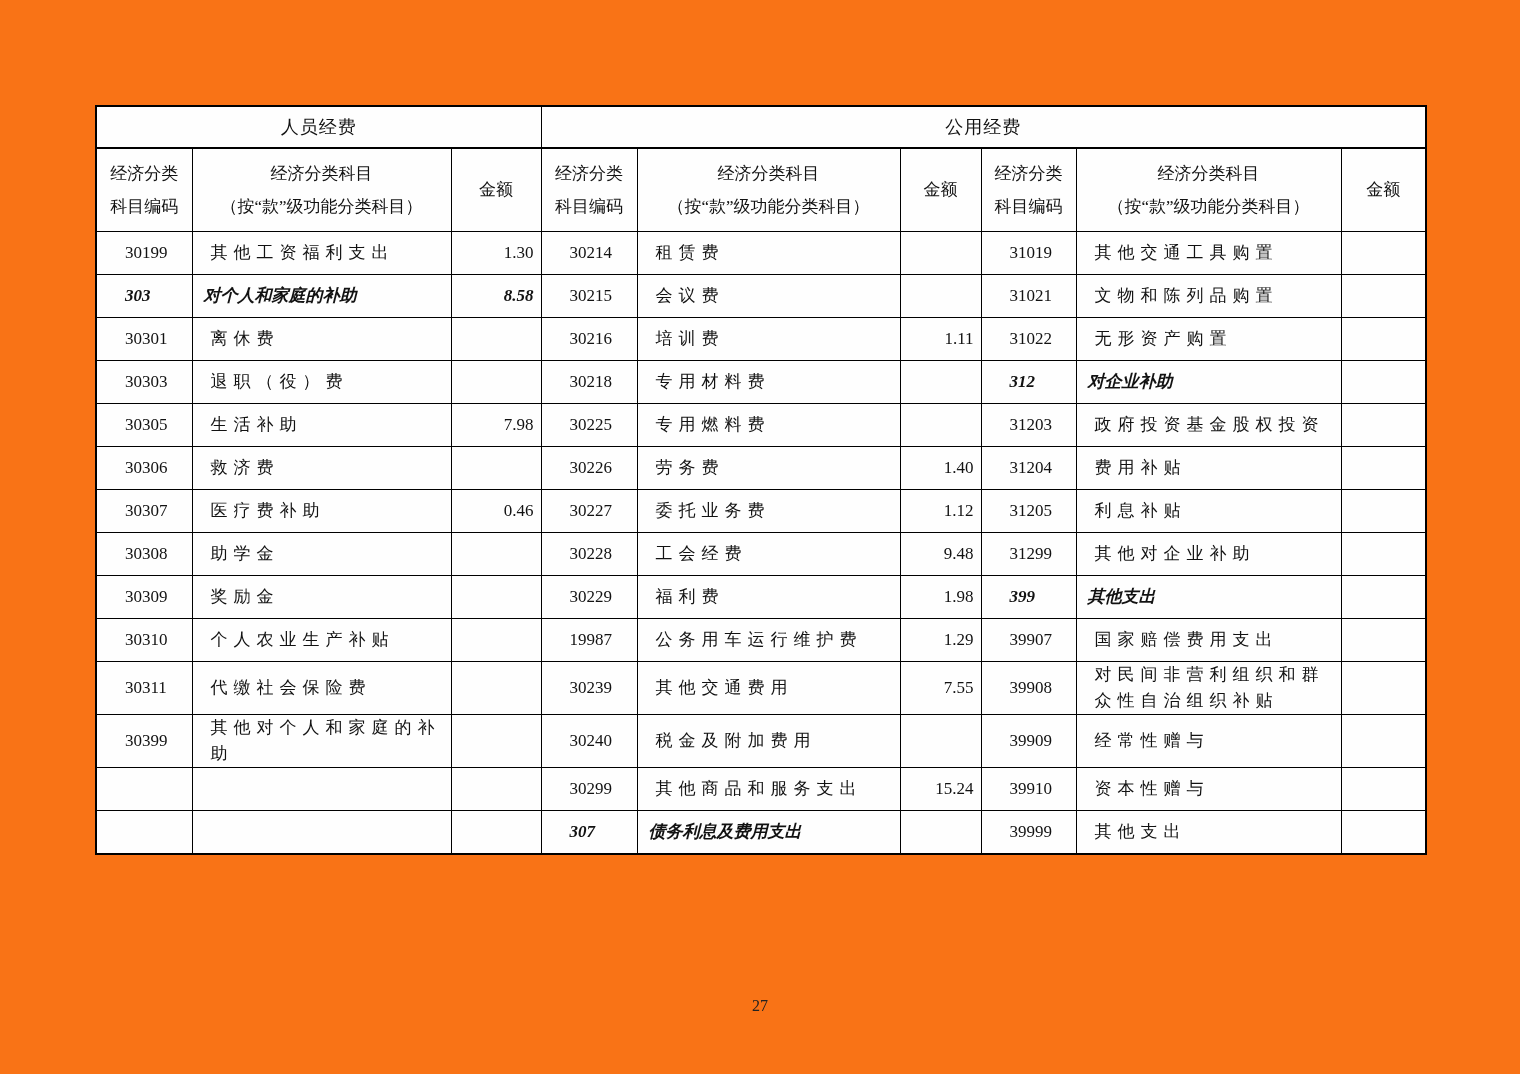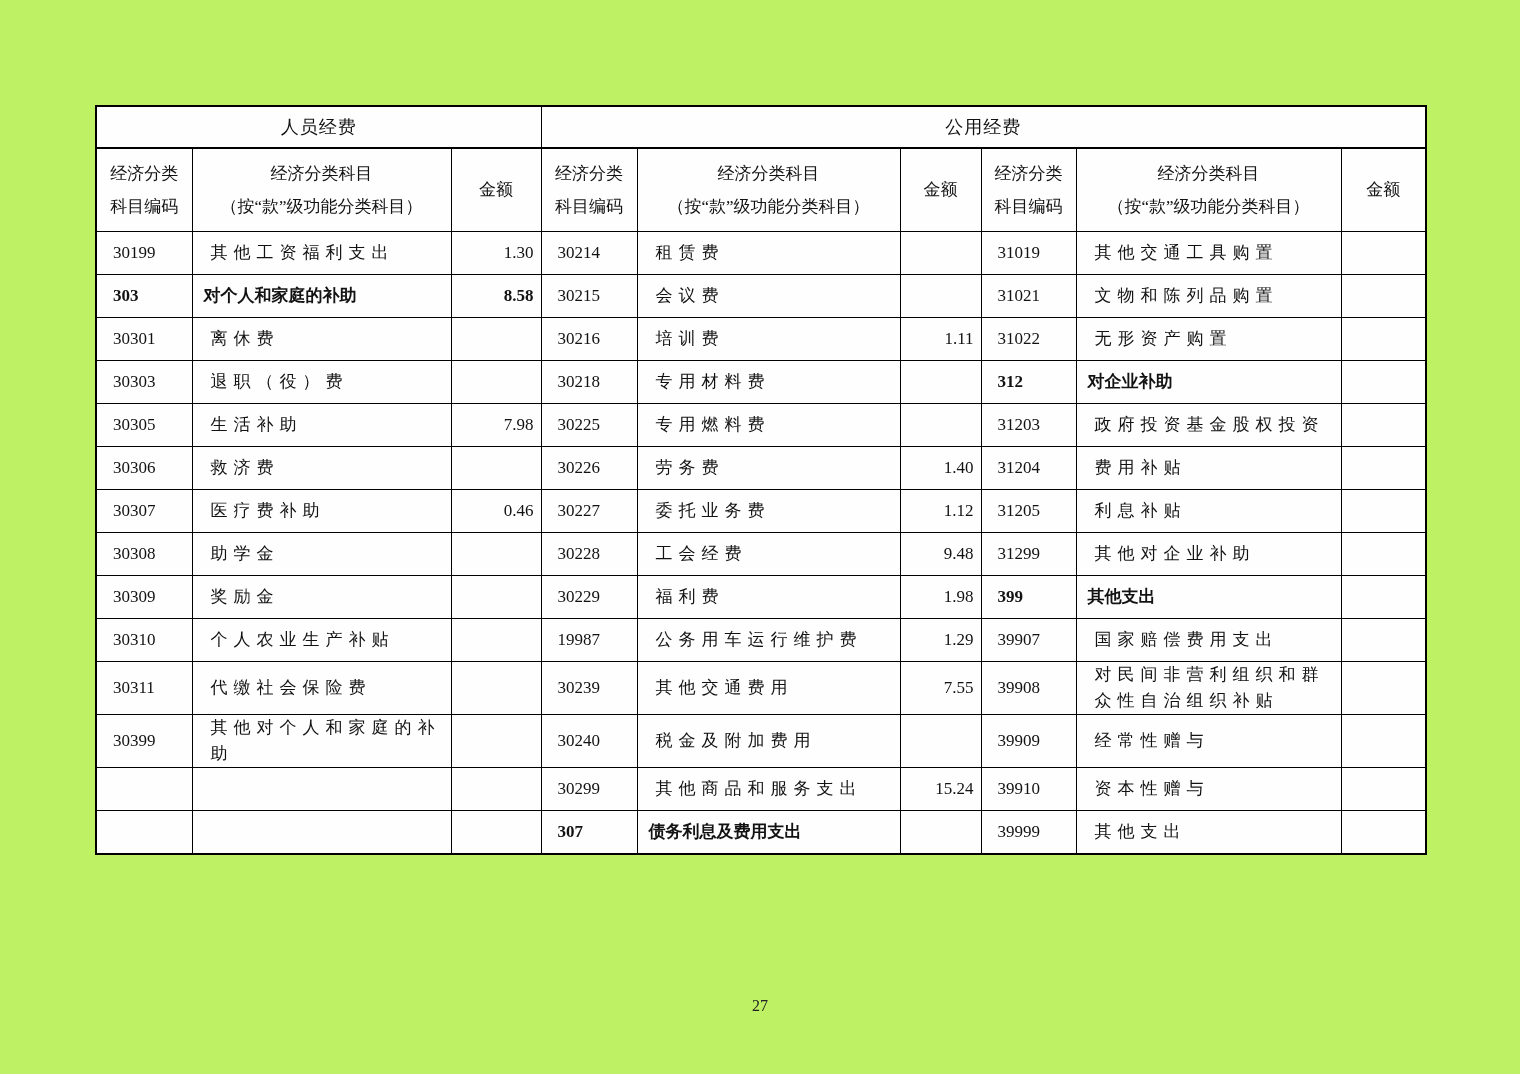--- a/index.html
+++ b/index.html
@@ -1,19 +1,19 @@
 <!DOCTYPE html>
 <html><head>
 <meta charset="utf-8">
 <style>
   html,body{margin:0;padding:0;background:#ffffff;}
   .page{
     position:relative;
     width:1520px;height:1074px;
-    background:#bef264;
+    background:#f97316;
     font-family:"Liberation Serif","DejaVu Serif",serif;
     color:#121212;
     overflow:hidden;
   }
   table.doc-table{
     position:absolute;left:95px;top:105px;
     width:1330px;
     border-collapse:collapse;
     table-layout:fixed;
     border:2px solid #000;
@@ -40,35 +40,36 @@
     text-align:center;
     white-space:pre-line;
     line-height:1.95;
   }
   .doc-table td{
     height:42px;
     font-size:17px;
   }
   td.code{
     text-align:left;
-    padding-left:16px;
+    padding-left:28px;
   }
   td.subject{
     text-align:left;
     padding-left:18px;
     padding-right:6px;
     letter-spacing:6px;
     line-height:26px;
   }
   td.amount{
     text-align:right;
     padding-right:7px;
   }
   .doc-table td.bold{
     font-weight:bold;
+    font-style:italic;
   }
   .doc-table td.subject.bold{
     letter-spacing:0;
     padding-left:11px;
   }
   .page-num{
     position:absolute;
     top:957px;left:0;width:100%;
     text-align:center;
     font-size:16px;

